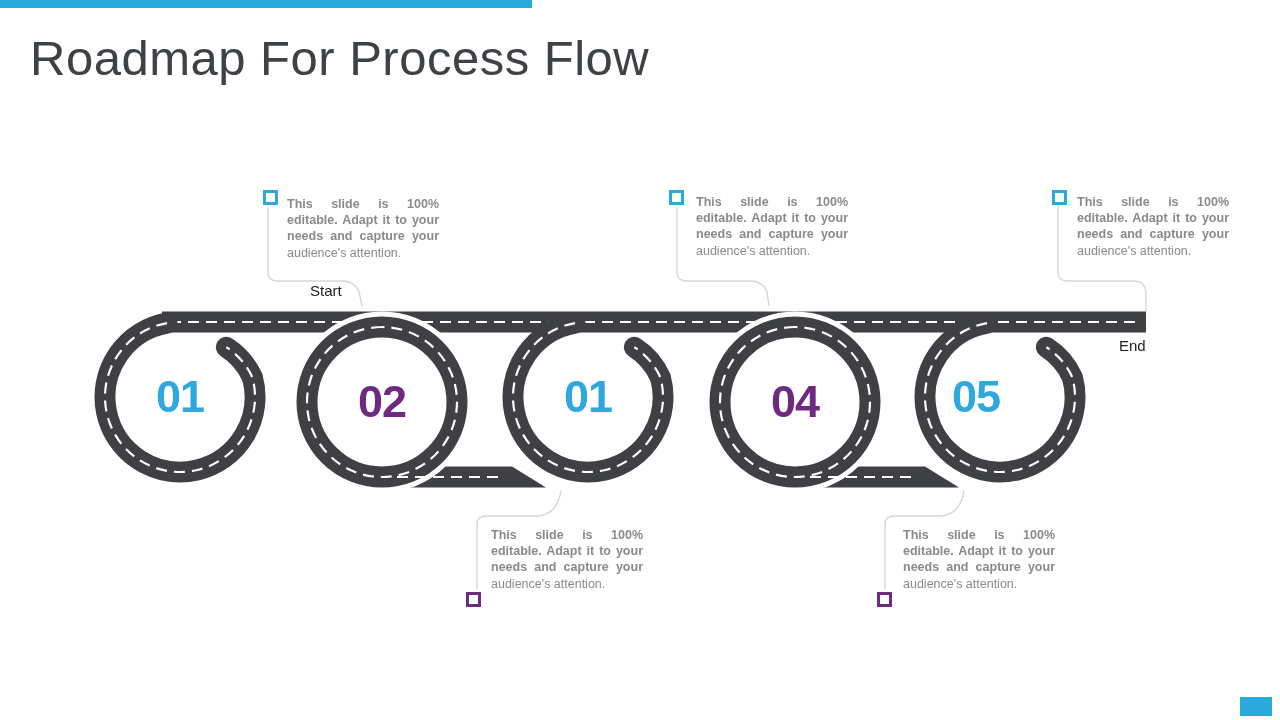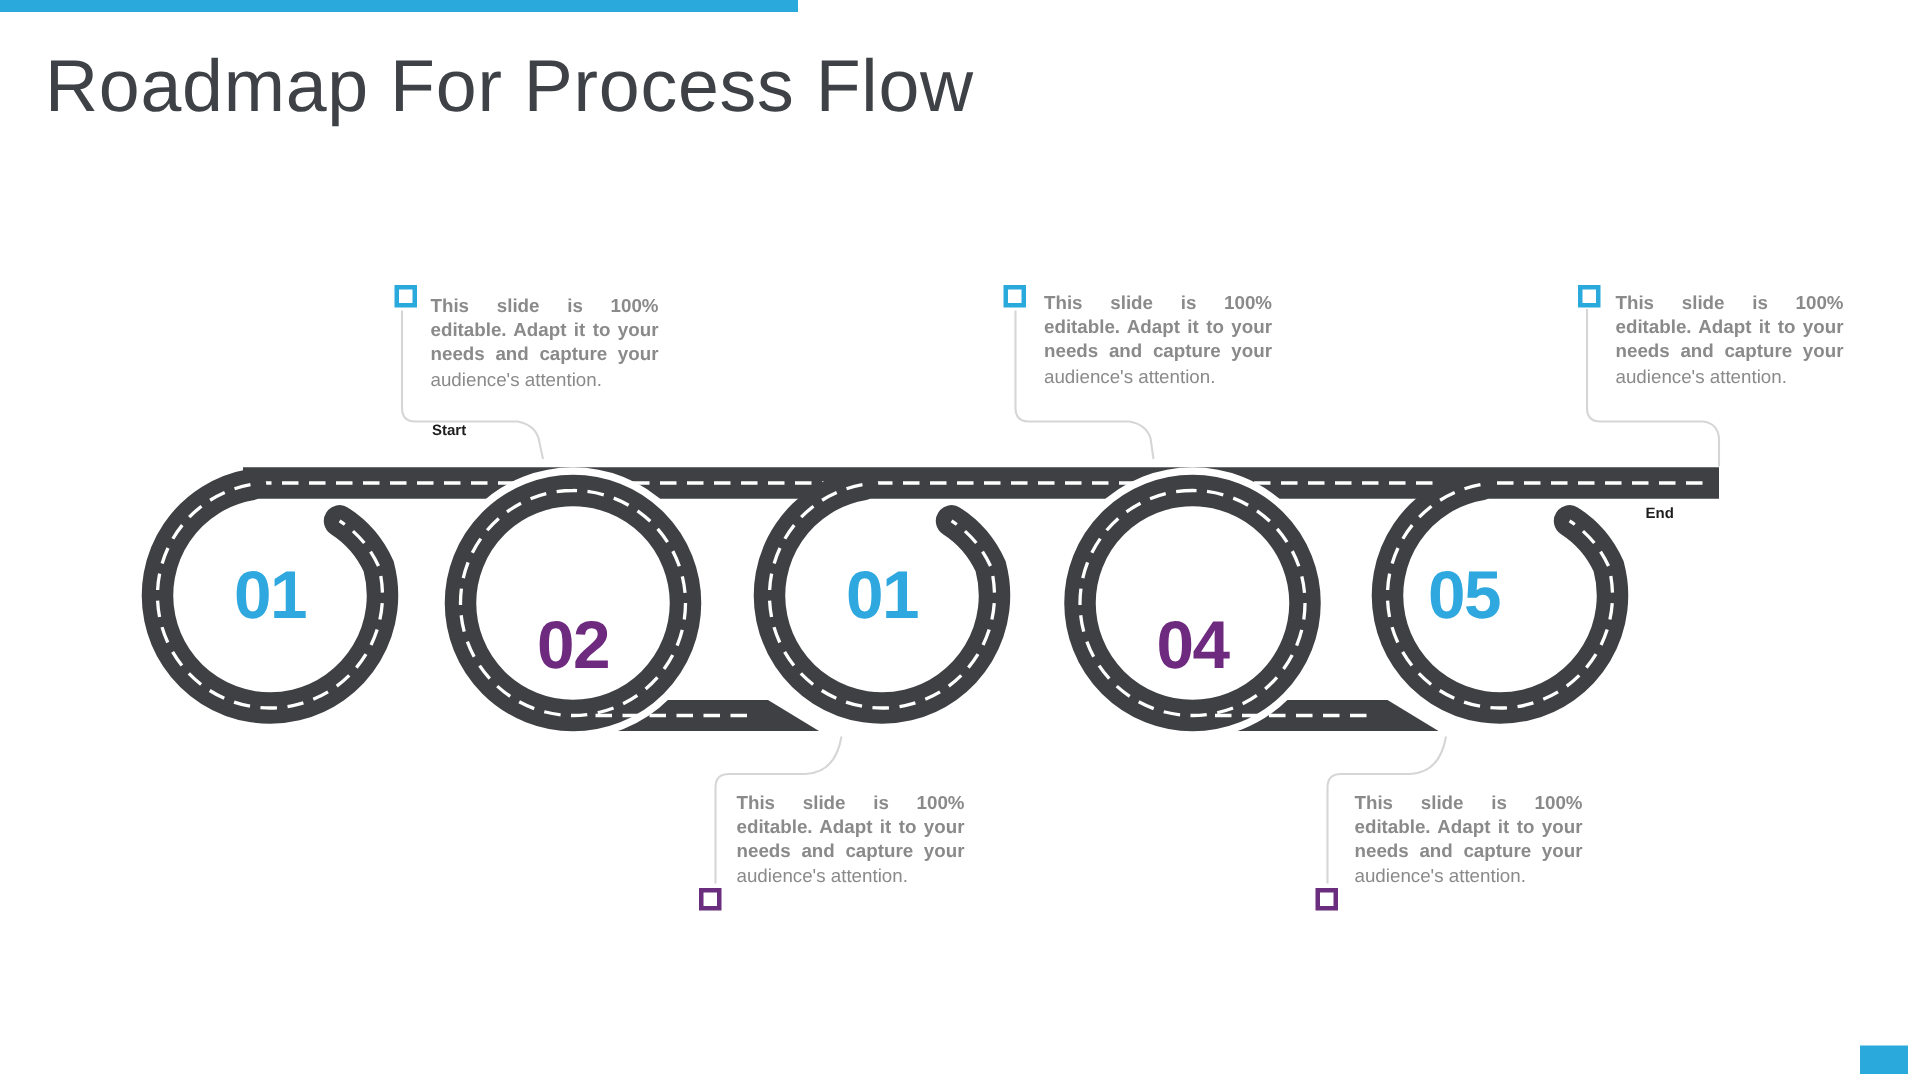--- a/index.html
+++ b/index.html
@@ -20,30 +20,30 @@
   .cap{stroke-linecap:round;}
   .road-dash{stroke:#fff;stroke-width:2.2;stroke-dasharray:11 7;fill:none;}
   .halo{stroke:#fff;stroke-width:31;fill:none;}
   .poly{fill:var(--road);}
   .leader-halo{stroke:#fff;stroke-width:6;fill:none;}
   .leader{stroke:var(--leader);stroke-width:1.4;fill:none;}
 
   .stepnum{position:absolute;width:120px;height:50px;line-height:50px;text-align:center;
            font-size:45px;font-weight:700;letter-spacing:-1px;}
   .stepnum.blue{color:var(--number-blue);}
-  .stepnum.purple{color:var(--number-purple);margin-top:28px;}
+  .stepnum.purple{color:var(--number-purple);}
 
   .callout-text{position:absolute;width:152px;font-size:12.5px;line-height:16.2px;
                 color:var(--text-gray);}
   .callout-text .jl{text-align:justify;text-align-last:justify;font-weight:bold;}
 
   .marker{position:absolute;width:15px;height:15px;background:#fff;border:3px solid var(--accent-blue);}
   .marker.purple{border-color:var(--square-purple);}
 
-  .endpoint-label{position:absolute;font-size:10px;font-weight:700;color:var(--label-dark);}
+  .endpoint-label{position:absolute;font-size:15px;font-weight:400;color:var(--label-dark);margin-left:22px;}
 
   .footer-rect{position:absolute;left:1240px;top:697px;width:32px;height:19px;background:var(--accent-blue);}
 </style>
 </head>
 <body>
 
 <div class="topbar"></div>
 <div class="title">Roadmap For Process Flow</div>
 
 <svg class="diagram" width="1280" height="720" viewBox="0 0 1280 720">

